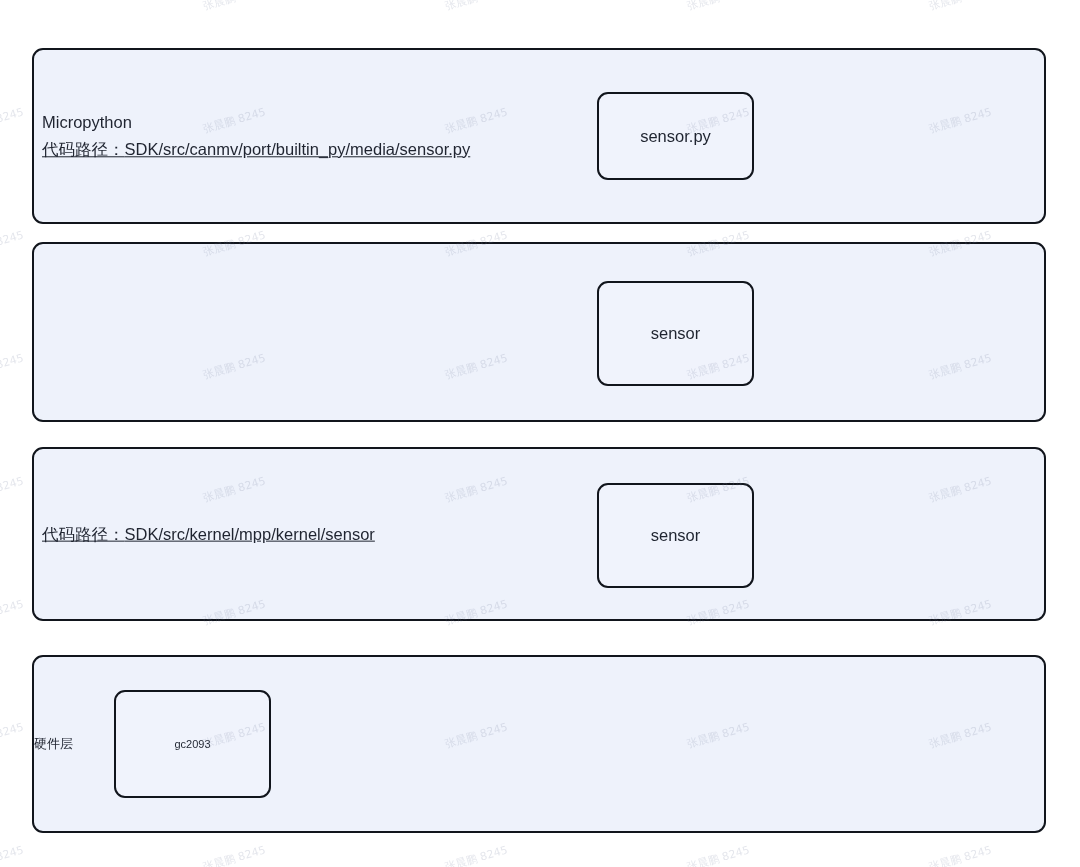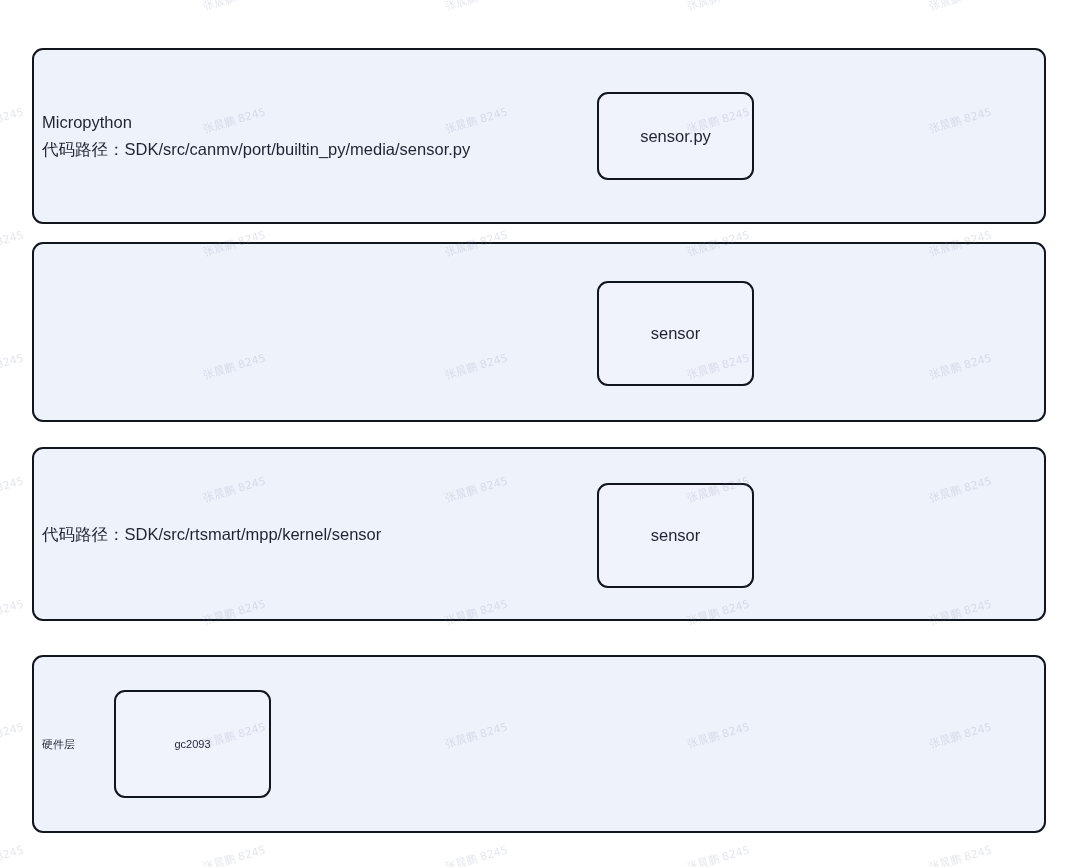--- a/index.html
+++ b/index.html
@@ -42,43 +42,44 @@
     line-height: 1.62;
     white-space: nowrap;
   }
   .layer-title {
     font-size: 16.5px;
     color: #1f2430;
   }
   .layer-path {
     font-size: 16.5px;
     color: #1f2430;
+    text-decoration: underline;
   }
 
   
   .module-box {
     position: absolute;
     box-sizing: border-box;
     background: #f0f3fc;
     border: 2.5px solid #11151c;
     border-radius: 11px;
     display: flex;
     align-items: center;
     justify-content: center;
     font-size: 16.5px;
     color: #1f2430;
   }
 
   
   .hw-label {
     position: absolute;
-    left: 8px;
+    left: 0;
     top: 50%;
     transform: translateY(-50%);
-    font-size: 11px;
+    font-size: 13px;
     white-space: nowrap;
   }
   .hw-row {
     position: absolute;
     left: 80px;
     right: 14px;
     top: 50%;
     transform: translateY(-50%);
     height: 108px;
     display: flex;
@@ -134,21 +135,21 @@
 
   <div class="layer" style="top:242px; height:180px;">
     <div class="module-box" style="left:563px; top:37px; width:157px; height:105px;">
       <span>sensor</span>
     </div>
   </div>
 
   <div class="layer" style="top:447px; height:174px;">
     <div class="layer-text">
       <div class="layer-path">
-        <span>代码路径：</span><span>SDK/src/rtsmart/mpp/kernel/sensor</span>
+        <span>代码路径：</span><span>SDK/src/kernel/mpp/kernel/sensor</span>
       </div>
     </div>
     <div class="module-box" style="left:563px; top:34px; width:157px; height:105px;">
       <span>sensor</span>
     </div>
   </div>
 
   <div class="layer" style="top:655px; height:178px;">
     <div class="hw-label">硬件层</div>
     <div class="hw-row">

